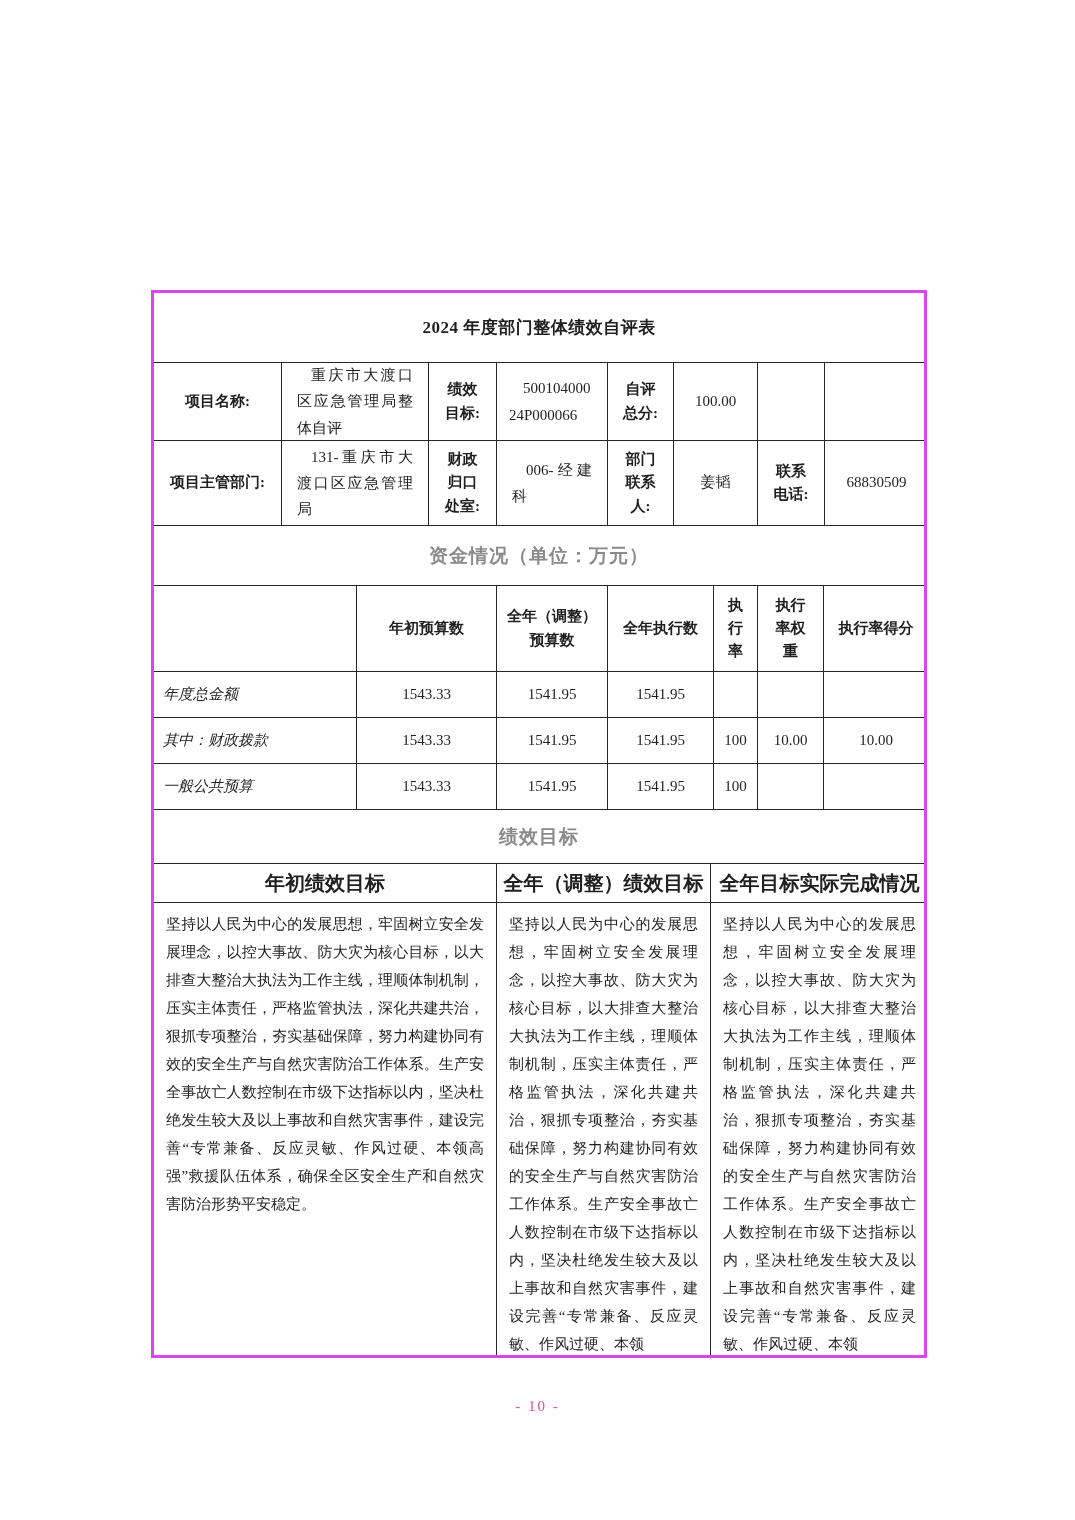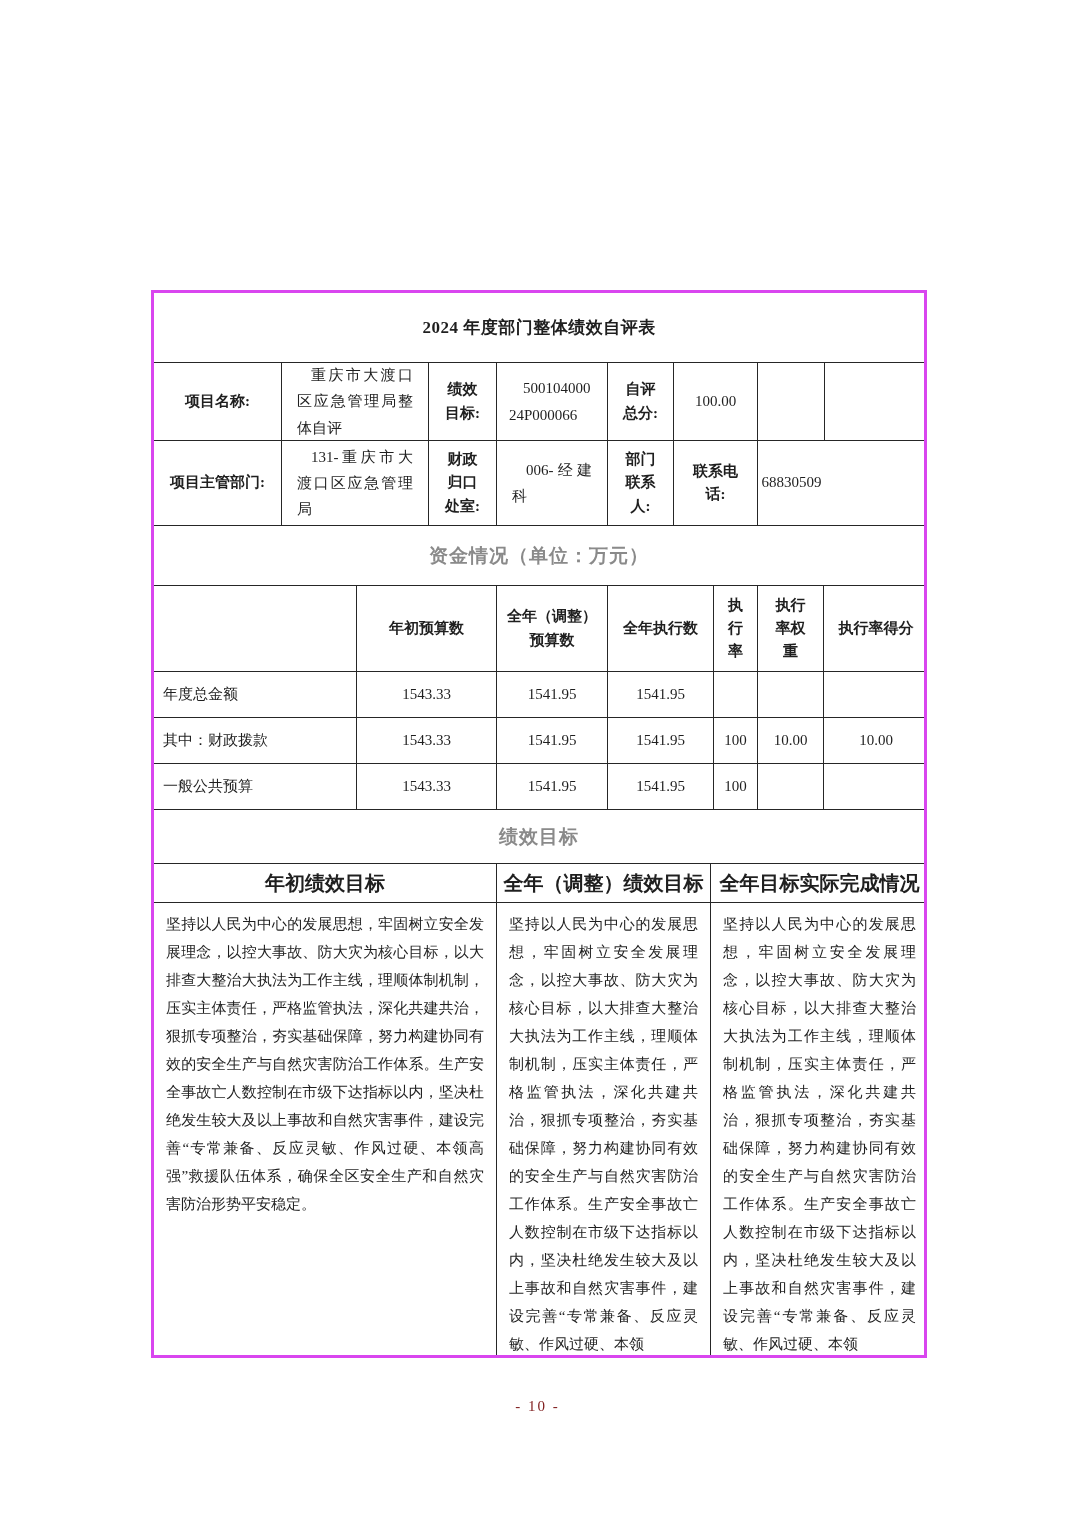--- a/index.html
+++ b/index.html
@@ -60,36 +60,36 @@
   
   .vcell { padding:2px 15px; }
   .vcell .vtxt {
     width:100%; text-align:justify; text-justify:inter-character;
     text-indent:14px; font-size:15px; line-height:1.75;
   }
   .vcode { padding:2px 12px; }
   .vcode .vtxt { word-break:break-all; text-align:left; }
 
   
-  .flabel { justify-content:flex-start; text-align:right; padding-left:9px; }
+  .flabel { justify-content:flex-start; text-align:right; padding-left:9px;font-style:italic; }
 
   
   .gcell { align-items:flex-start; padding:0; }
   .gcell .para {
     width:100%; padding:7px 12px 0 12px;
     font-size:15px; line-height:28px;
     text-align:justify; text-justify:inter-character;
   }
   .ghead-cell { font-size:20px; }
 
   .page-footer {
     position:absolute;
     left:0; width:1075px; top:1398px;
     text-align:center;
-    font-size:15px; color:#7f1d1d;
+    font-size:15px; color:#ec4899;
     letter-spacing:2px;
   }
 </style>
 </head>
 <body>
 
 <div class="doc-table">
 
   <div class="sec h-title title-row">2024 年度部门整体绩效自评表</div>
 
@@ -111,20 +111,21 @@
   <div class="sec g-info h-info2">
     <div class="cell b">项目主管部门:</div>
     <div class="cell vcell">
       <div class="vtxt">131-重庆市大渡口区应急管理局</div>
     </div>
     <div class="cell b narrow">财政归口处室:</div>
     <div class="cell vcell">
       <div class="vtxt">006-经建科</div>
     </div>
     <div class="cell b xnarrow">部门联系人:</div>
+    <div class="cell">姜韬</div>
     <div class="cell b xnarrow">联系电话:</div>
     <div class="cell">68830509</div>
   </div>
 
   <div class="sec h-band1 band">资金情况（单位：万元）</div>
 
   <div class="sec g-fund h-fhead">
     <div class="cell"></div>
     <div class="cell b">年初预算数</div>
     <div class="cell b" style="padding:2px 8px;">全年（调整）预算数</div>

